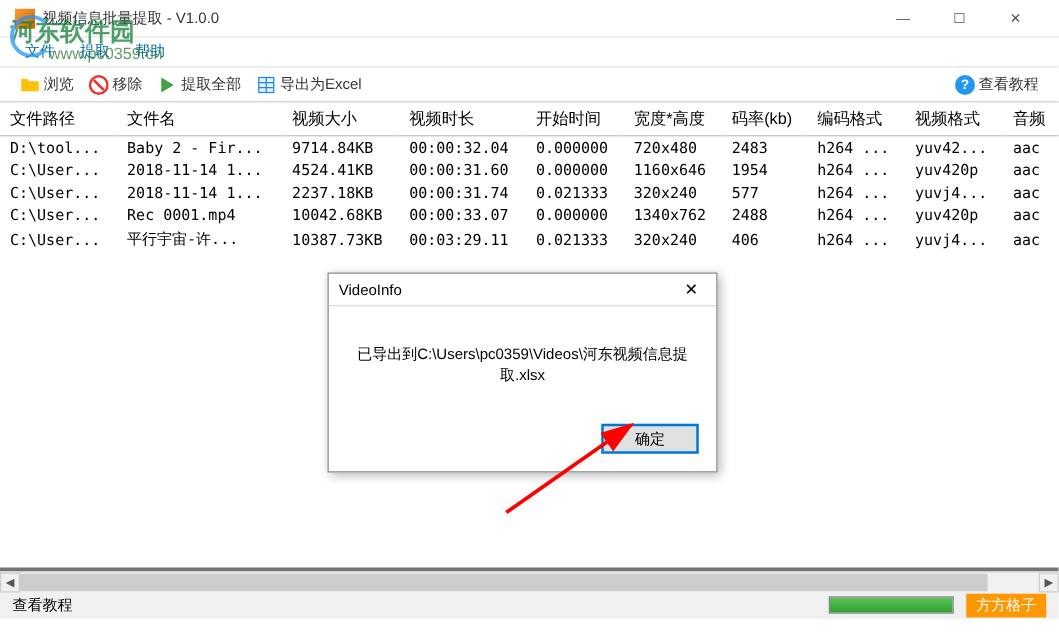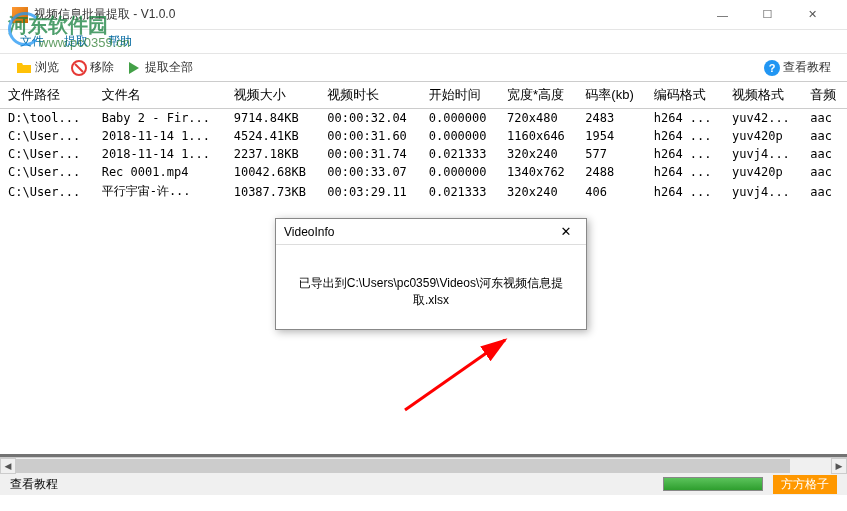--- a/index.html
+++ b/index.html
@@ -33,21 +33,21 @@
     .hscroll { height: 16px; background: #f0f0f0; border-top: 1px solid #ccc; display: flex; align-items: center; }
     .hscroll-btn { width: 16px; height: 16px; background: #f0f0f0; border: 1px solid #ccc; font-size: 9px; display: flex; align-items: center; justify-content: center; color: #555; cursor: pointer; }
     .hscroll-track { flex: 1; height: 16px; position: relative; }
     .hscroll-thumb { width: 95%; height: 14px; background: #ccc; margin-top: 1px; cursor: pointer; }
     
     .statusbar { height: 22px; background: #f0f0f0; display: flex; align-items: center; padding: 0 10px; font-size: 12px; gap: 10px; }
     .status-text { flex: 1; }
     .progress-bar { width: 100px; height: 14px; background: linear-gradient(#5bc35b, #2e9e2e); border: 1px solid #888; }
     .brand-box { background: #ff9800; color: #fff; padding: 1px 8px; font-size: 12px; }
     
-    .modal-overlay { position: absolute; top: 218px; left: 275px; width: 312px; background: #fff; border: 1px solid #888; box-shadow: 2px 2px 8px rgba(0,0,0,0.3); z-index: 10; }
+    .modal-overlay { position: absolute; top: 218px; left: 262px; width: 312px; background: #fff; border: 1px solid #888; box-shadow: 2px 2px 8px rgba(0,0,0,0.3); z-index: 10; }
     .modal-titlebar { height: 26px; display: flex; align-items: center; padding: 0 8px; border-bottom: 1px solid #ddd; }
     .modal-title { font-size: 12px; flex: 1; }
     .modal-close { width: 24px; height: 20px; display: flex; align-items: center; justify-content: center; font-size: 13px; cursor: pointer; }
     .modal-body { padding: 30px 20px 20px; font-size: 12px; text-align: center; }
     .modal-footer { padding: 10px 14px 14px; display: flex; justify-content: flex-end; }
     .modal-btn { width: 78px; height: 24px; border: 2px solid #0078d7; background: #e1e1e1; font-size: 12px; cursor: pointer; }
     
     .arrow-svg { position: absolute; top: 330px; left: 395px; z-index: 11; pointer-events: none; }
   </style>
 </head>
@@ -93,20 +93,31 @@
       </span>
     <span>移除</span>
   </div>
   <div class="tool-btn">
     <span class="tool-icon">
         <svg width="16" height="16" viewBox="0 0 16 16">
           <path fill="#43a047" d="M3 2l10 6-10 6z"></path>
         </svg>
       </span>
     <span>提取全部</span>
+  </div>
+  <div class="tool-btn">
+    <span class="tool-icon">
+        <svg width="16" height="16" viewBox="0 0 16 16">
+          <rect x="2" y="2" width="12" height="12" fill="#e3f2fd" stroke="#1e88e5"></rect>
+          <line x1="2" y1="6" x2="14" y2="6" stroke="#1e88e5"></line>
+          <line x1="2" y1="10" x2="14" y2="10" stroke="#1e88e5"></line>
+          <line x1="8" y1="2" x2="8" y2="14" stroke="#1e88e5"></line>
+        </svg>
+      </span>
+    <span>导出为Excel</span>
   </div>
   <div class="toolbar-spacer"></div>
   <div class="tool-btn">
     <span class="help-icon">?</span>
     <span>查看教程</span>
   </div>
 </div>
 
 <div class="table-container">
   <table class="data-table">
@@ -202,20 +213,23 @@
   <div class="progress-bar"></div>
   <div class="brand-box">方方格子</div>
 </div>
 
 <div class="modal-overlay">
   <div class="modal-titlebar">
     <span class="modal-title">VideoInfo</span>
     <span class="modal-close">✕</span>
   </div>
   <div class="modal-body">已导出到C:\Users\pc0359\Videos\河东视频信息提取.xlsx</div>
+  <div class="modal-footer">
+    <button class="modal-btn">确定</button>
+  </div>
 </div>
 
 <svg class="arrow-svg" width="130" height="90">
   <defs>
       <marker id="ah" markerWidth="10" markerHeight="10" refX="8" refY="3" orient="auto">
         <path d="M0,0 L0,6 L9,3 z" fill="#ff0000"></path>
       </marker>
     </defs>
   <line x1="10" y1="80" x2="110" y2="10" stroke="#ff0000" stroke-width="3" marker-end="url(#ah)"></line>
 </svg>

